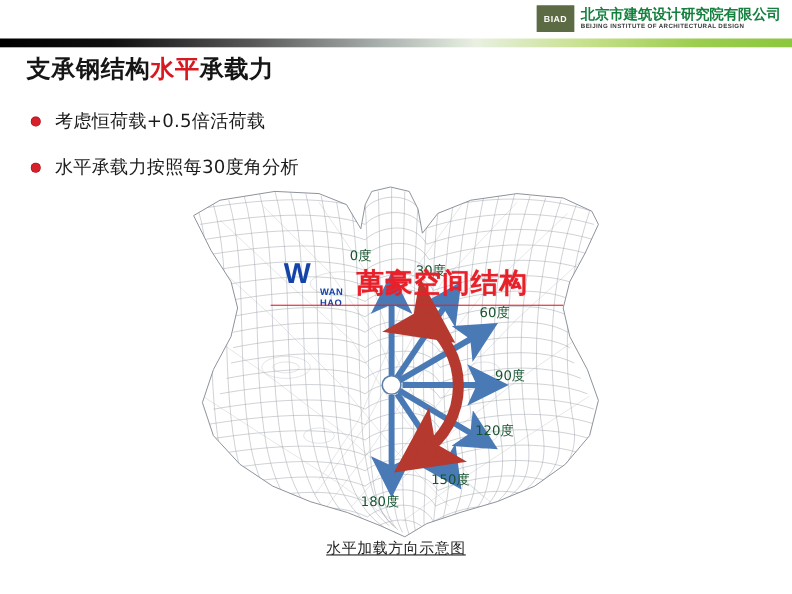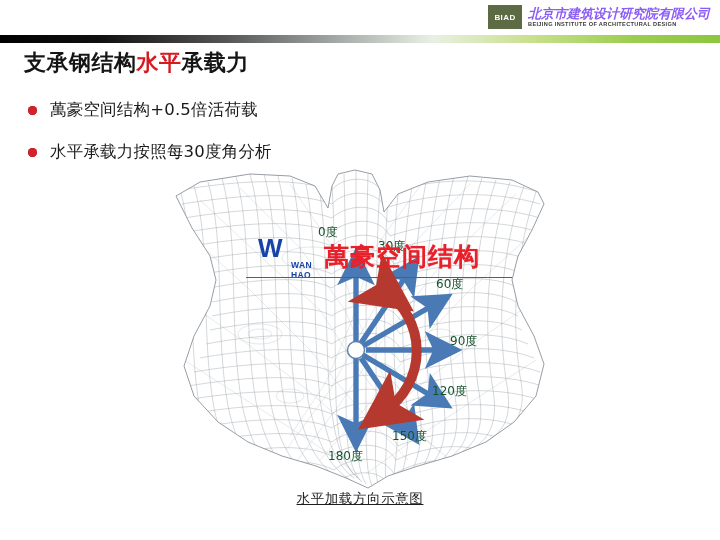--- a/index.html
+++ b/index.html
@@ -23,23 +23,22 @@
     display:flex;align-items:center;justify-content:center;
     border:1px solid #5d6b45;
     text-align:right;
   }
   .brand-mark span{
     color:#ffffff;font-size:8px;font-weight:bold;letter-spacing:.4px;
     font-family:"Liberation Sans",sans-serif;
   }
   .brand-text{display:flex;flex-direction:column;justify-content:center;line-height:1;}
   .brand-cn{
-    font-size:13px;font-weight:bold;color:#8b5cf6;letter-spacing:0px;
-    font-family:"DejaVu Sans","Liberation Sans",sans-serif;
-    font-style:italic;
+    font-size:13px;font-weight:bold;color:#15803d;letter-spacing:0px;
+    font-family:"DejaVu Sans","Liberation Sans",sans-serif;
   }
   .brand-en{
     font-size:5.6px;font-weight:bold;color:#3a3a3a;letter-spacing:.35px;
     margin-top:2px;
     font-family:"Liberation Sans",sans-serif;
   }
 
   .rule{
     position:absolute;left:0;top:35px;width:720px;height:8px;
     background:linear-gradient(to right,#000000 0%,#101010 14%,#585858 32%,#a9b0ae 48%,#e9f0e2 60%,#c7e08c 74%,#9ccd4f 88%,#8dc63f 100%);
@@ -137,21 +136,21 @@
 
   <div class="rule"></div>
 
   <div class="title">
     <span>支承钢结构</span><span class="hl">水平</span><span>承载力</span>
   </div>
 
   <div class="bullets">
     <div class="bullet-row">
       <div class="dot"></div>
-      <div class="bullet-text">萬豪空间结构+0.5倍活荷载</div>
+      <div class="bullet-text">考虑恒荷载+0.5倍活荷载</div>
     </div>
     <div class="bullet-row">
       <div class="dot"></div>
       <div class="bullet-text">水平承载力按照每30度角分析</div>
     </div>
   </div>
 
   <div class="figure">
     <svg width="440" height="340" viewBox="0 0 440 340">
       <defs>

